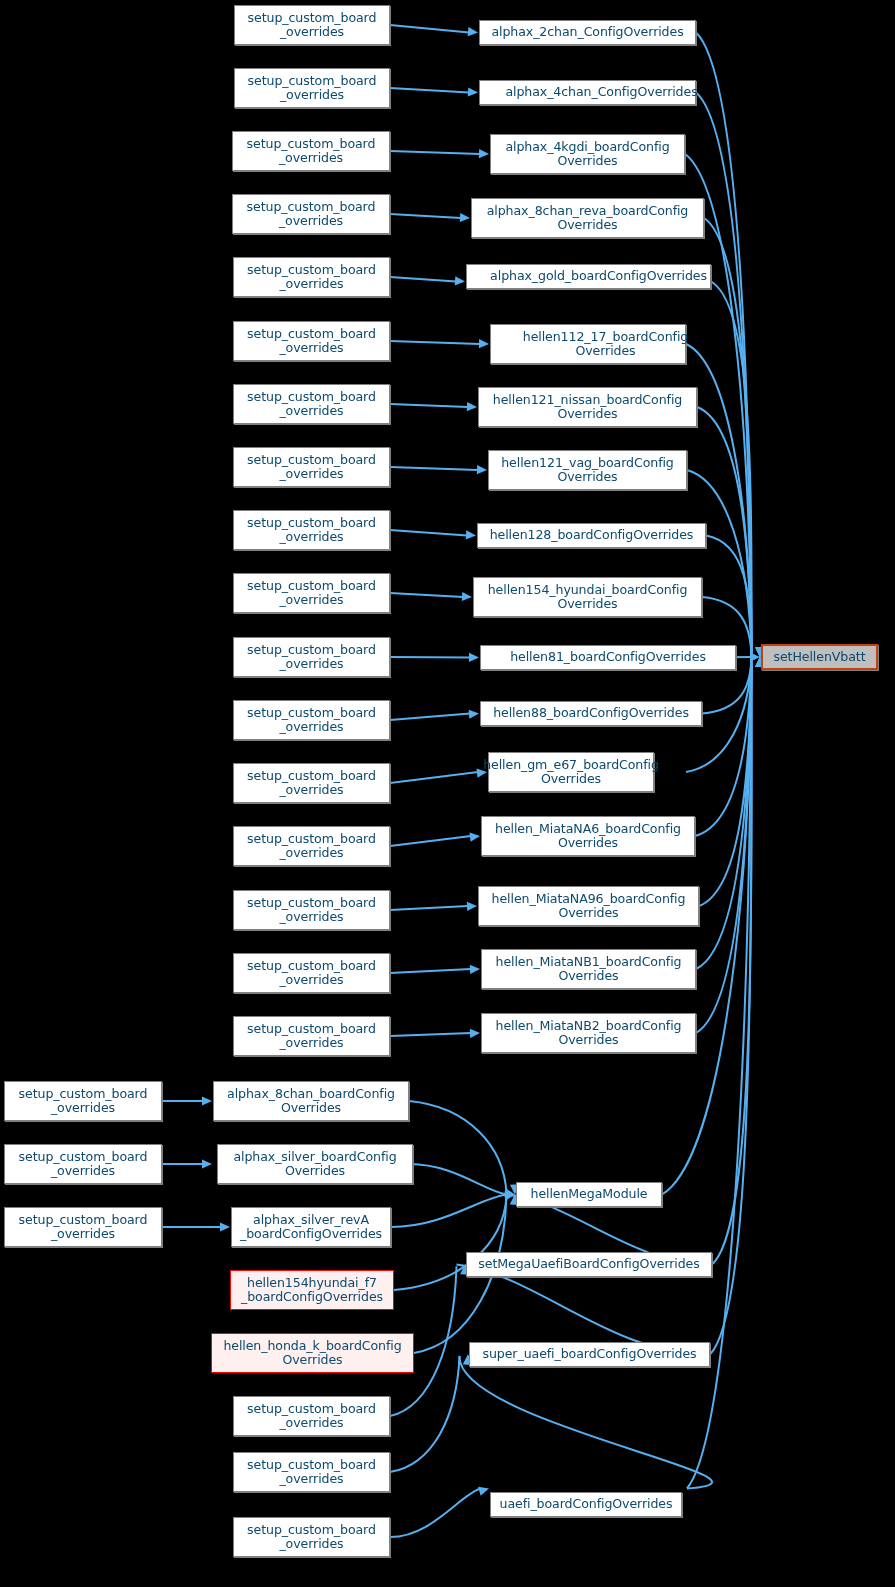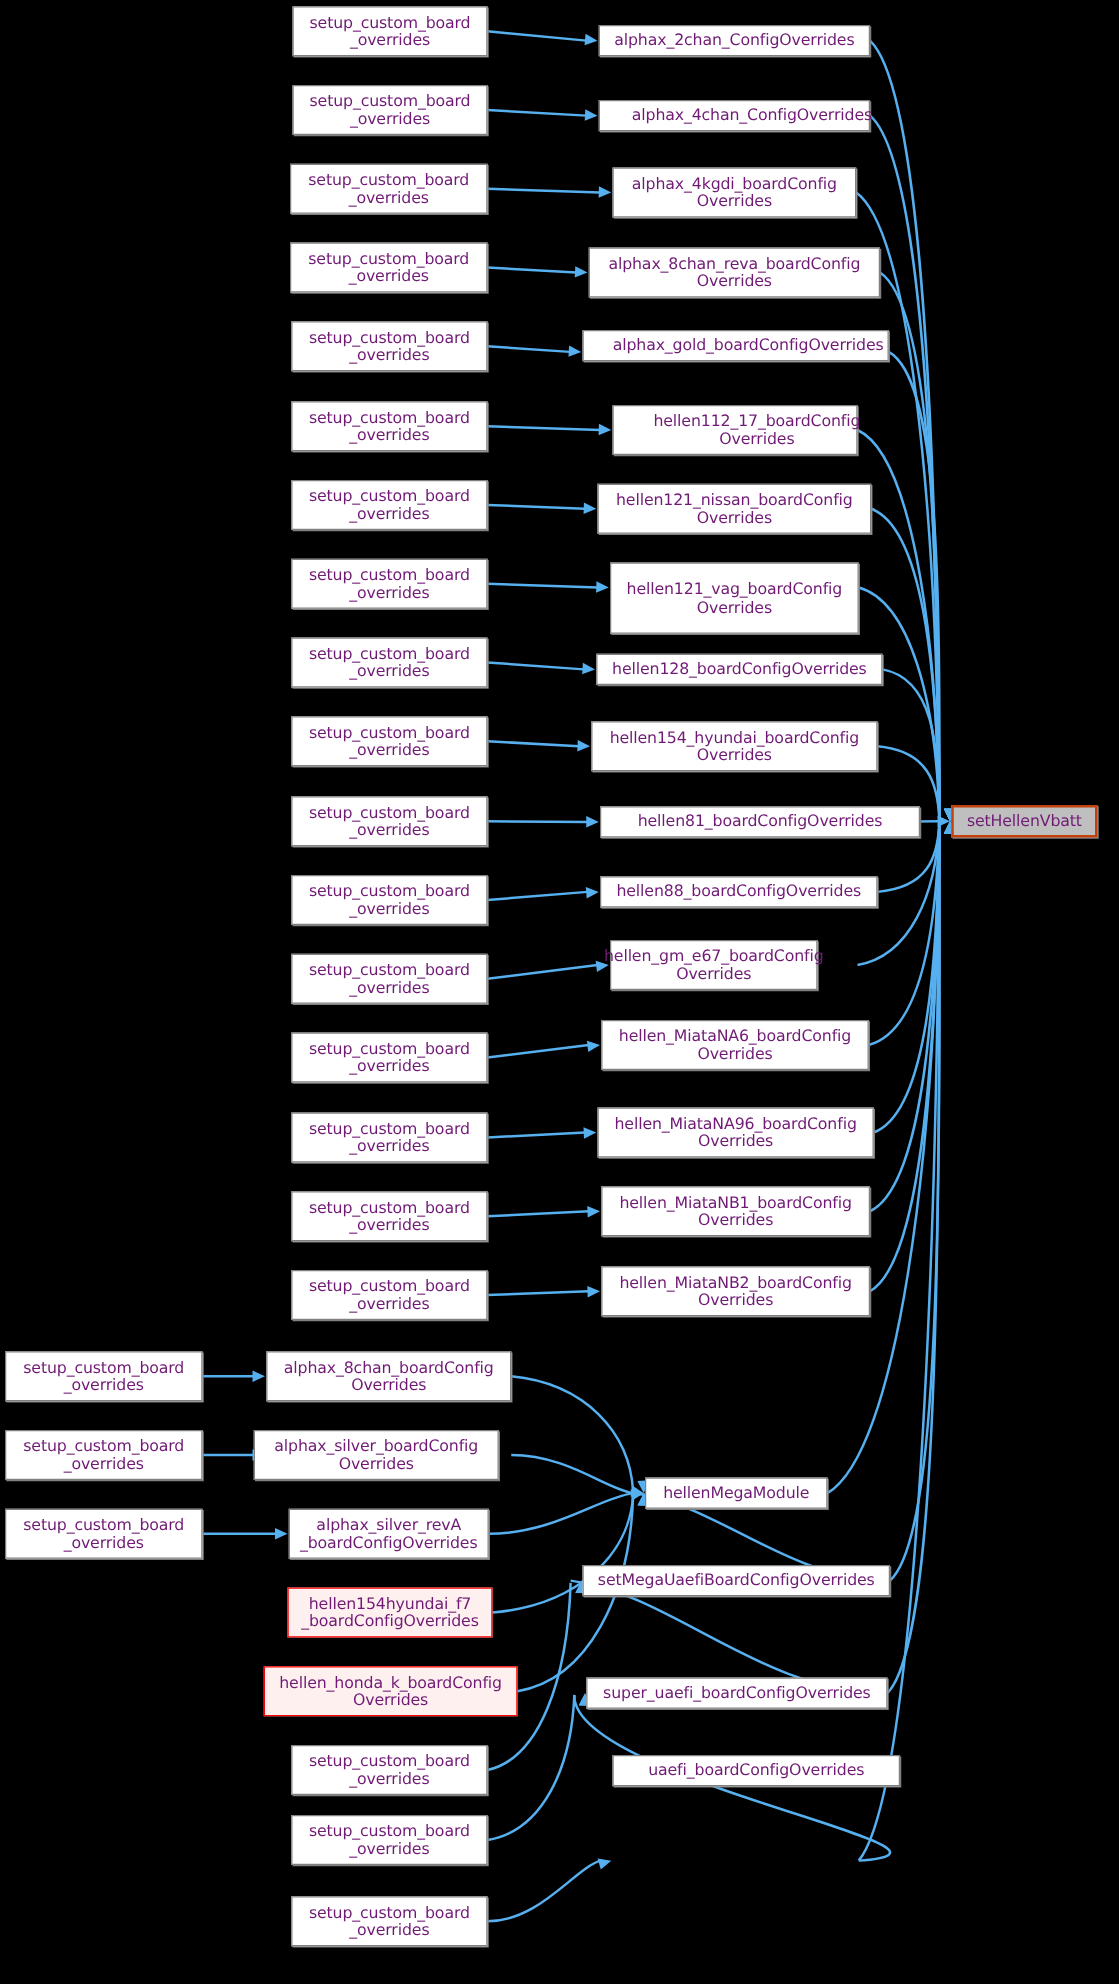--- a/index.html
+++ b/index.html
@@ -1,20 +1,20 @@
 <!DOCTYPE html>
 <html><head>
 <meta charset="utf-8">
 <style>
   html,body{margin:0;padding:0;background:#000;}
   #canvas-wrap{position:relative;width:895px;height:1587px;background:#000;overflow:hidden;
     font-family:"DejaVu Sans","Liberation Sans",sans-serif;}
   svg.edges{position:absolute;left:0;top:0;width:895px;height:1587px;pointer-events:none;}
   .node{position:absolute;box-sizing:border-box;display:flex;align-items:center;justify-content:center;
-    text-align:center;line-height:1.12;color:#701a75;background:#ffffff;border:1px solid #808080;
+    text-align:center;line-height:1.12;color:#0c4a6e;background:#ffffff;border:1px solid #808080;
     box-shadow:1px 1px 0 0 #7f7f7f;font-size:12.6px;letter-spacing:-0.1px;}
   .node.red{border:1.6px solid #ff0000;background:#fff0f0;box-shadow:none;}
   .node.focus{background:#bfbfbf;border:2px solid #c2410c;}
   .node span{display:block;padding:0 3px;white-space:pre-line;}
 </style>
 </head>
 <body>
 
 <div id="canvas-wrap">
   <svg class="edges" id="edge-layer" viewBox="0 0 895 1587" xmlns="http://www.w3.org/2000/svg">
@@ -234,21 +234,21 @@
         <span>alphax_gold_boardConfigOverrides</span>
       </div>
       <div class="node" style="left: 490px; top: 324px; width: 196px; height: 40px; padding-left: 35px;">
         <span>hellen112_17_boardConfig
 Overrides</span>
       </div>
       <div class="node" style="left: 478px; top: 387px; width: 219px; height: 40px;">
         <span>hellen121_nissan_boardConfig
 Overrides</span>
       </div>
-      <div class="node" style="left: 488px; top: 450px; width: 199px; height: 57px;">
+      <div class="node" style="left: 488px; top: 450px; width: 199px; height: 40px;">
         <span>hellen121_vag_boardConfig
 Overrides</span>
       </div>
       <div class="node" style="left: 477px; top: 523px; width: 229px; height: 25px;">
         <span>hellen128_boardConfigOverrides</span>
       </div>
       <div class="node" style="left: 473px; top: 577px; width: 229px; height: 40px;">
         <span>hellen154_hyundai_boardConfig
 Overrides</span>
       </div>
@@ -275,21 +275,21 @@
 Overrides</span>
       </div>
       <div class="node" style="left: 481px; top: 1013px; width: 215px; height: 40px;">
         <span>hellen_MiataNB2_boardConfig
 Overrides</span>
       </div>
       <div class="node" style="left: 213px; top: 1081px; width: 196px; height: 40px;">
         <span>alphax_8chan_boardConfig
 Overrides</span>
       </div>
-      <div class="node" style="left: 203px; top: 1144px; width: 196px; height: 40px;">
+      <div class="node" style="left: 217px; top: 1144px; width: 196px; height: 40px;">
         <span>alphax_silver_boardConfig
 Overrides</span>
       </div>
       <div class="node" style="left: 231px; top: 1207px; width: 160px; height: 40px;">
         <span>alphax_silver_revA
 _boardConfigOverrides</span>
       </div>
       <div class="node red" style="left: 230px; top: 1270px; width: 164px; height: 40px;">
         <span>hellen154hyundai_f7
 _boardConfigOverrides</span>
@@ -300,20 +300,20 @@
       </div>
       <div class="node" style="left: 516px; top: 1182px; width: 146px; height: 25px;">
         <span>hellenMegaModule</span>
       </div>
       <div class="node" style="left: 466px; top: 1252px; width: 246px; height: 25px;">
         <span>setMegaUaefiBoardConfigOverrides</span>
       </div>
       <div class="node" style="left: 469px; top: 1342px; width: 241px; height: 25px;">
         <span>super_uaefi_boardConfigOverrides</span>
       </div>
-      <div class="node" style="left: 490px; top: 1404px; width: 230px; height: 25px;">
+      <div class="node" style="left: 490px; top: 1492px; width: 192px; height: 25px;">
         <span>uaefi_boardConfigOverrides</span>
       </div>
       <div class="node focus" style="left: 761px; top: 644px; width: 117px; height: 26px;">
         <span>setHellenVbatt</span>
       </div>
     </div>
 </div>
 
 </body></html>

